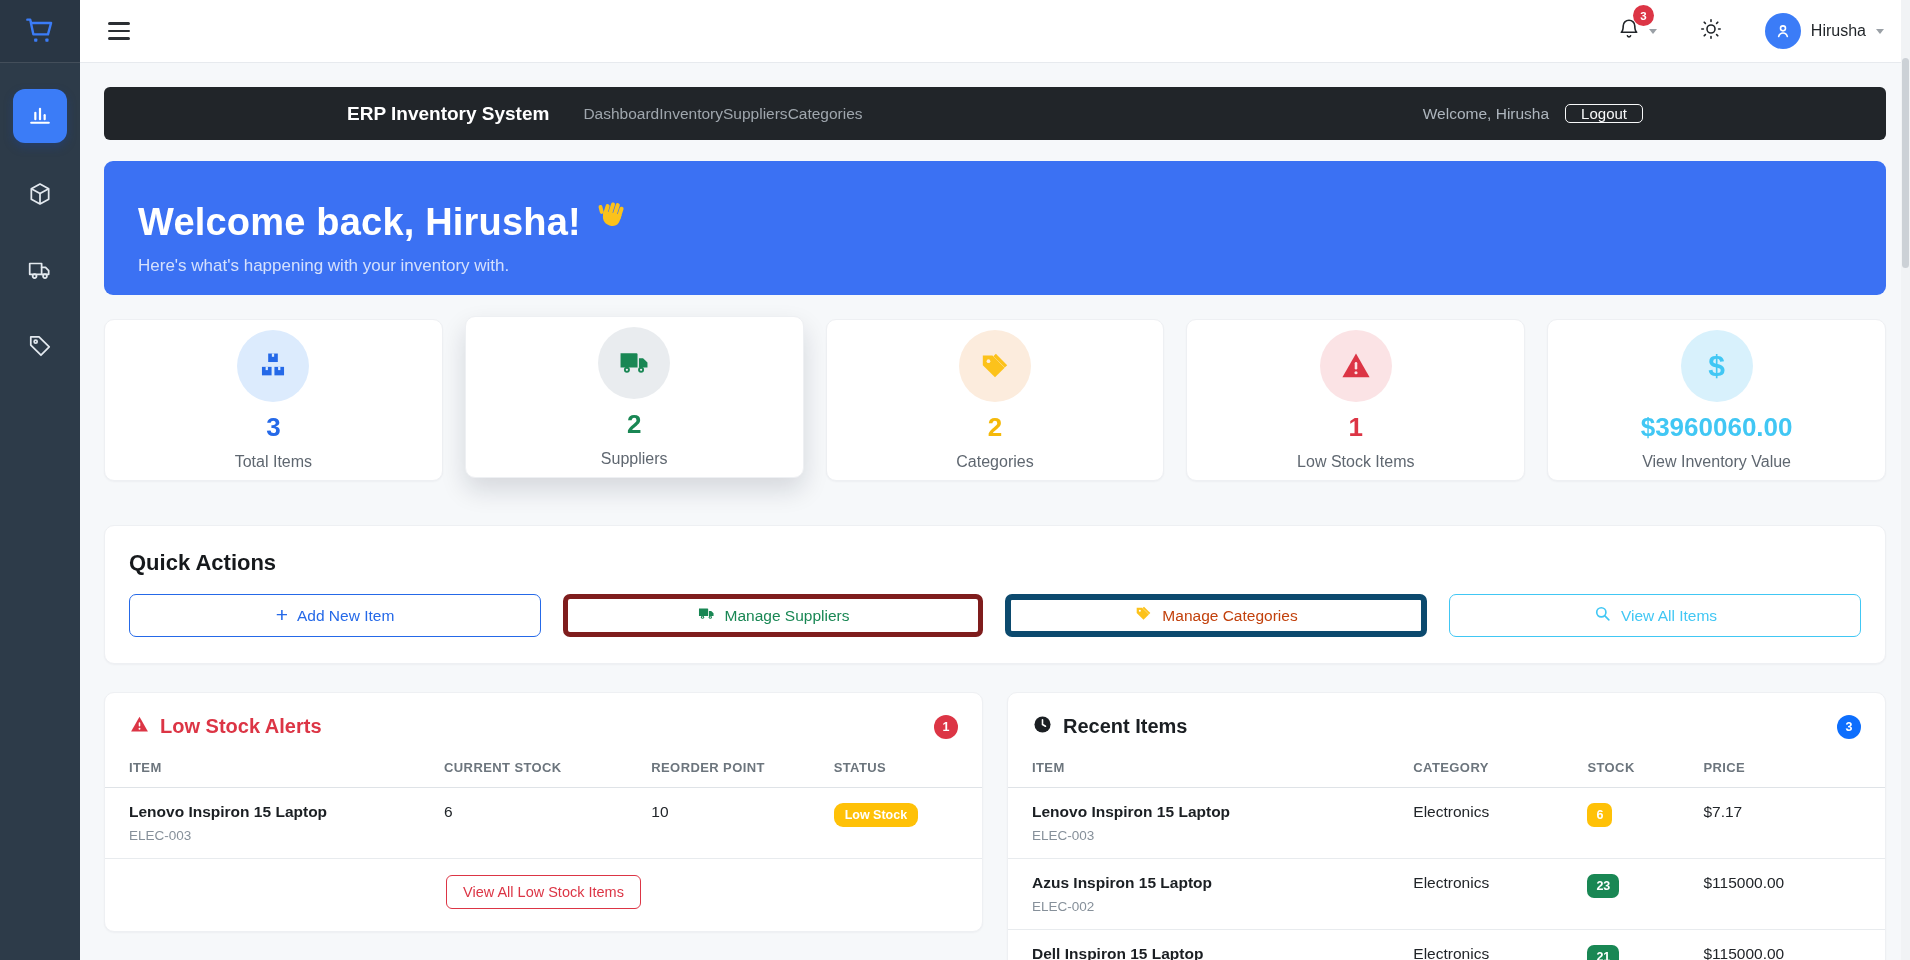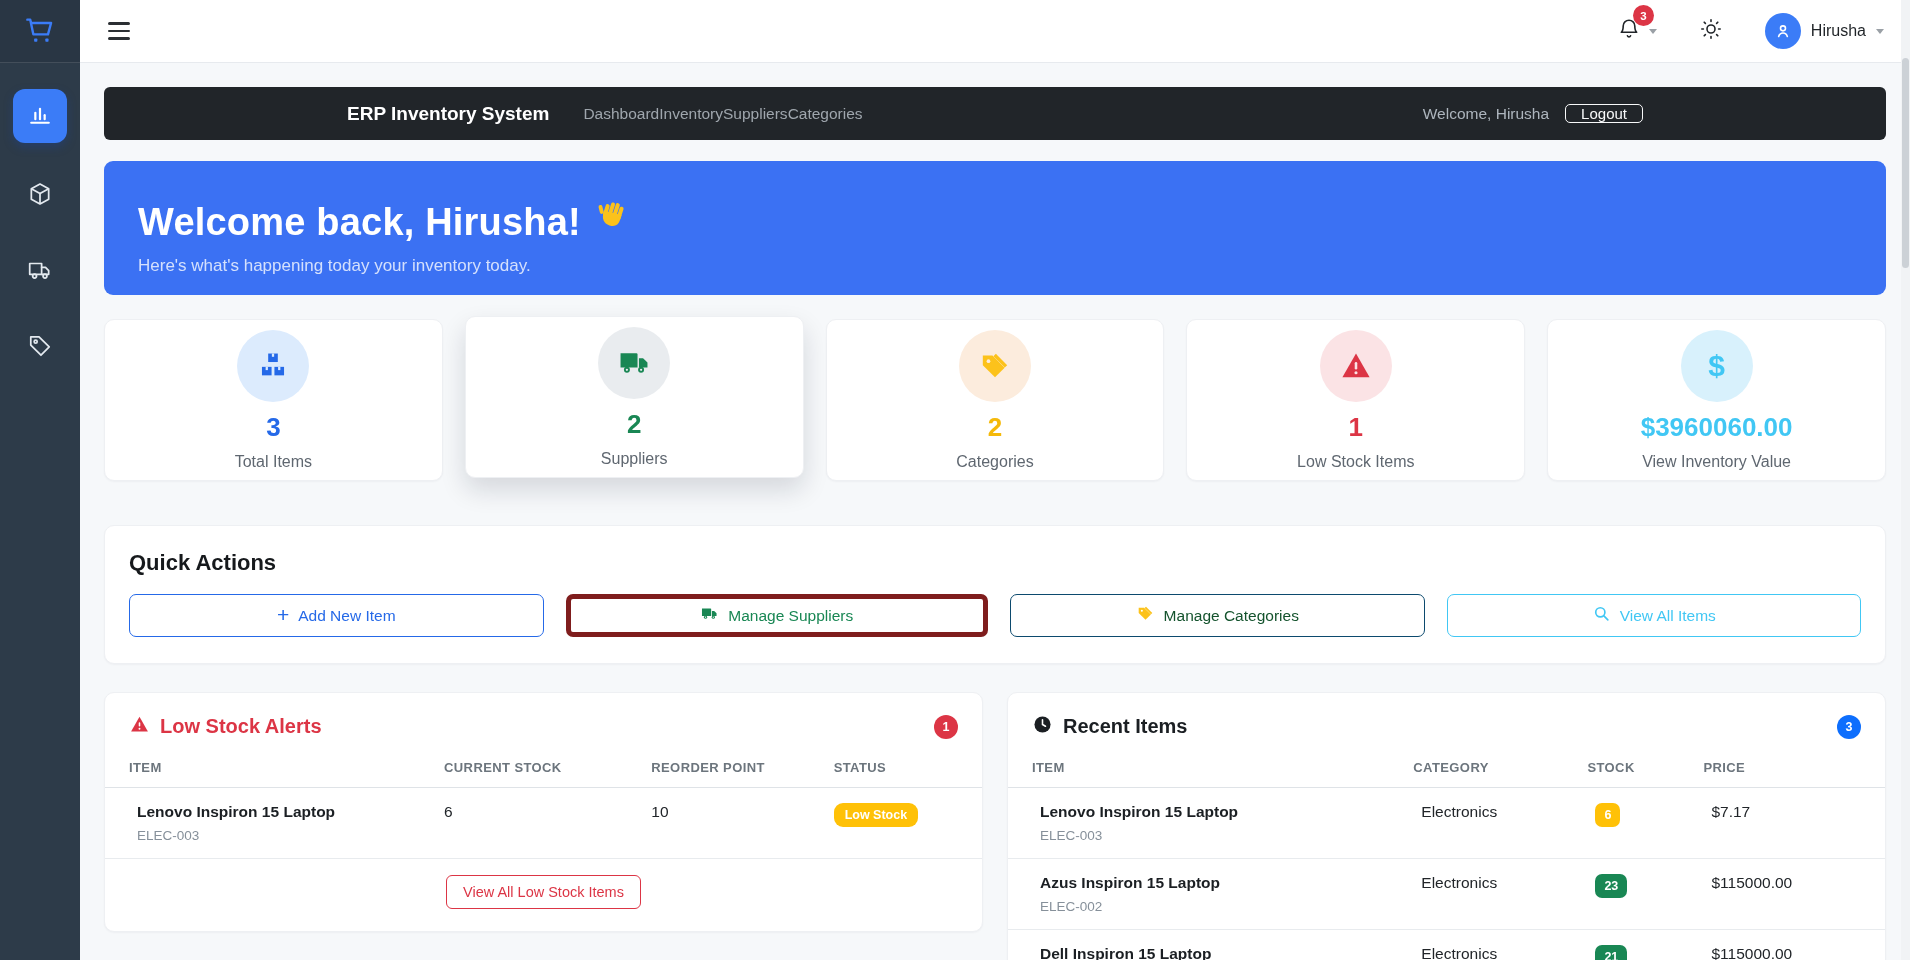--- a/index.html
+++ b/index.html
@@ -69,21 +69,21 @@
 
   
   .panel { background:#fff; border:1px solid #eef0f3; border-radius:10px; box-shadow:0 1px 2px rgba(16,24,40,.04); }
   .quick { margin-top:44px; padding:24px 24px 26px 24px; }
   .quick-heading { font-size:22px; font-weight:600; color:#16191c; }
   .qa-row { margin-top:18px; display:flex; gap:22px; }
   .qa-btn { flex:1; height:43px; border-radius:7px; background:#fff; font-size:15.5px; font-family:inherit; display:flex; align-items:center; justify-content:center; gap:9px; cursor:pointer; font-weight:400; }
   .qa-btn svg { width:19px; height:19px; }
   .qa-blue { border:1px solid #2569e8; color:#2569e8; }
   .qa-green { border:5px solid #7f1d1d; color:#198754; }
-  .qa-yellow { border:1px solid #0c4a6e; color:#14532d; }
+  .qa-yellow { border:6px solid #0c4a6e; color:#c2410c; }
   .qa-cyan { border:1px solid #41c7f4; color:#41c7f4; }
   .plus-glyph { font-size:21px; line-height:1; font-weight:400; margin-top:-2px; }
 
   
   .bottom-row { margin-top:28px; display:flex; gap:24px; align-items:flex-start; }
   .list-card { flex:1; padding:0 0 0 0; }
   .card-head { display:flex; align-items:center; gap:10px; padding:21px 24px 15px 24px; }
   .card-title { font-size:20px; font-weight:600; }
   .t-red { color:#dc3545; } .t-dark { color:#1b1f23; }
   .card-head svg { width:21px; height:21px; }
@@ -97,21 +97,21 @@
   .col-h { font-size:13px; font-weight:600; color:#6c757d; letter-spacing:.4px; text-transform:uppercase; }
   .item-name { font-size:15.5px; font-weight:700; color:#1b1f23; }
   .item-code { margin-top:7px; font-size:13.5px; color:#86909a; }
   .cell-num { font-size:15.5px; color:#212529; align-self:start; }
   .status-badge { display:inline-block; background:#ffc107; color:#fff; font-size:12.5px; font-weight:700; padding:5px 11px; border-radius:9px; justify-self:start; align-self:start; }
   .stock-badge { display:inline-block; color:#fff; font-size:12.5px; font-weight:700; padding:5px 9px; border-radius:7px; justify-self:start; }
   .sb-yellow { background:#ffc107; } .sb-green { background:#198754; }
   .cell-price { font-size:15.5px; color:#212529; }
   .card-footer { padding:16px 24px 22px 24px; display:flex; justify-content:center; }
   .danger-btn { background:#fff; border:1px solid #dc3545; color:#dc3545; border-radius:6px; padding:8px 16px; font-size:14.5px; font-family:inherit; cursor:pointer; }
-  .row-top { align-self:start;margin-left:8px; }
+  .row-top { align-self:start; }
 
   
   .scrollbar { position:absolute; right:0; top:0; width:9px; height:960px; background:#f1f3f5; }
   .scroll-thumb { position:absolute; top:58px; left:1px; width:7px; height:210px; background:#ccd1d6; border-radius:4px; }
 </style>
 </head>
 <body>
 
 <div class="page">
 
@@ -218,21 +218,21 @@
                   <g transform="rotate(18 16 16)">
                     <rect x="7.5" y="9" width="3.6" height="11" rx="1.8" fill="#fcc21b"></rect>
                     <rect x="11.6" y="6.2" width="3.6" height="14" rx="1.8" fill="#fcc21b"></rect>
                     <rect x="15.8" y="5.4" width="3.6" height="15" rx="1.8" fill="#fcc21b"></rect>
                     <rect x="20" y="7.4" width="3.6" height="12.4" rx="1.8" fill="#fcc21b"></rect>
                     <path d="M7.5 16c0 7.2 3.2 10.6 8.7 10.6 5 0 7.4-2.8 7.4-7.4v-4.4h-6" fill="#fcc21b"></path>
                     <rect x="3" y="11.4" width="3.4" height="8" rx="1.7" fill="#fcc21b" transform="rotate(-32 4.7 15.4)"></rect>
                   </g>
                 </svg></span>
           </div>
-          <div class="banner-sub">Here's what's happening today your inventory today.</div>
+          <div class="banner-sub">Here's what's happening with your inventory with.</div>
         </section>
 
         <div class="stats-row">
           <div class="stat-card">
             <div class="stat-circle c-blue">
               <svg viewBox="0 0 24 24" fill="#2569e8">
                   <path d="M8.6 3.2h6.8v6h-6.8z"></path>
                   <rect x="11.2" y="3.2" width="1.6" height="2.3" fill="#dcebfd"></rect>
                   <path d="M4.2 12.6H11v6H4.2z"></path>
                   <rect x="6.8" y="12.6" width="1.6" height="2.3" fill="#dcebfd"></rect>

